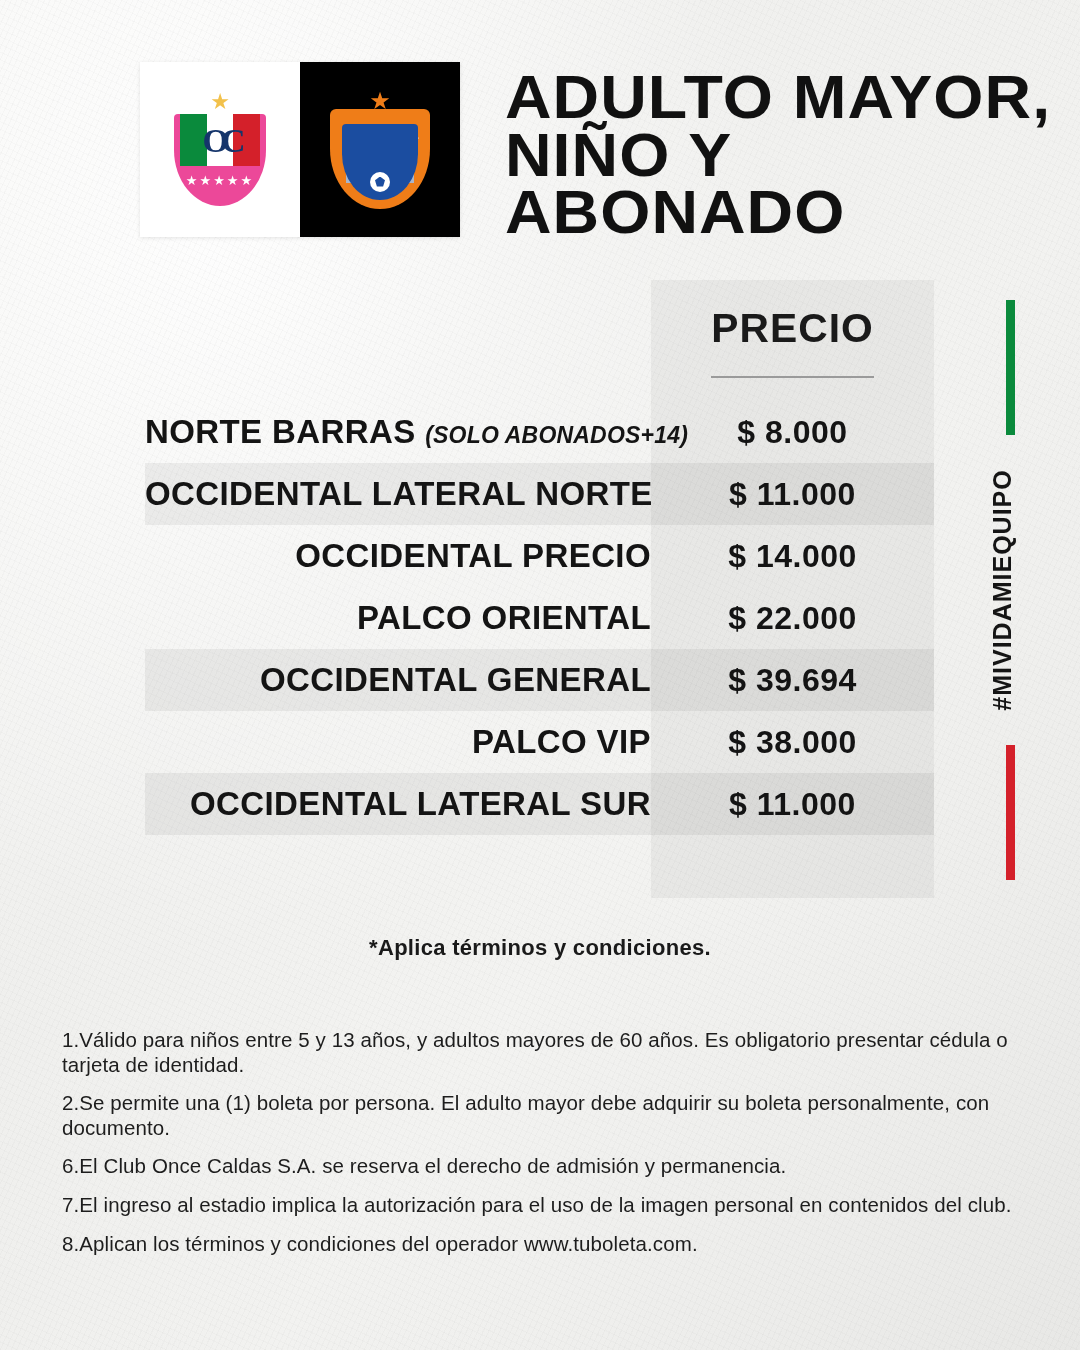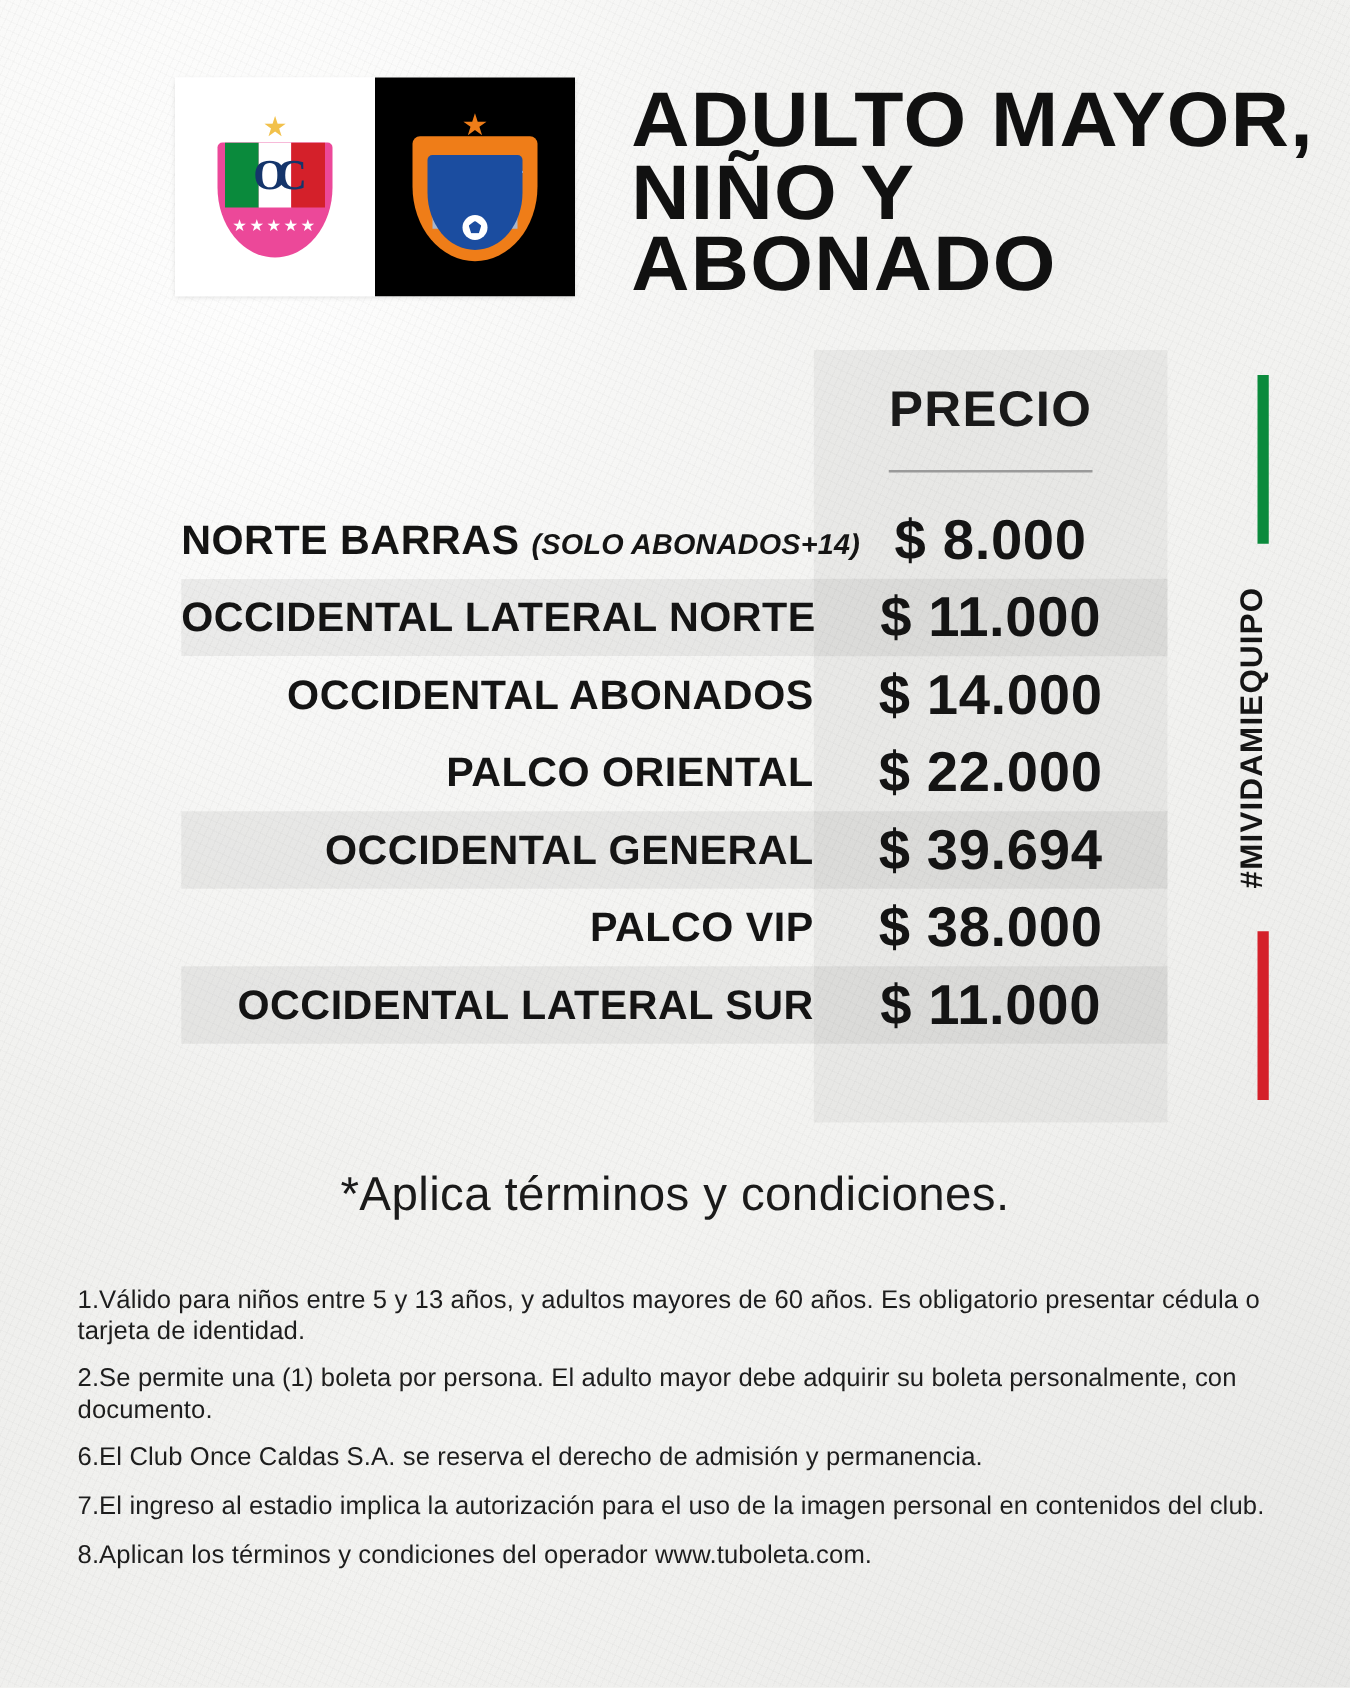--- a/index.html
+++ b/index.html
@@ -275,21 +275,21 @@
   td.zone .note {
     font-size: 23px;
     letter-spacing: 0.2px;
     font-style: italic;
   }
   td.price {
     width: 283px;
     text-align: center;
     font-family: "Liberation Sans Narrow", "Liberation Sans", sans-serif;
     font-weight: bold;
-    font-size: 45px;
+    font-size: 32px;
     color: #141414;
     letter-spacing: 0.5px;
   }
 
   
   .rail {
     position: absolute;
     right: 62px;
     top: 300px;
     width: 12px;
@@ -321,22 +321,22 @@
     color: #151515;
   }
 
   
   .terms {
     position: absolute;
     left: 0; right: 0;
     top: 935px;
     text-align: center;
     font-family: "Liberation Sans Narrow", "Liberation Sans", sans-serif;
-    font-weight: normal;
-    font-size: 38px;
+    font-weight: bold;
+    font-size: 22px;
     color: #1a1a1a;
     letter-spacing: 0.3px;
   }
   .conditions {
     position: absolute;
     left: 62px;
     right: 55px;
     top: 1028px;
   }
   .conditions li {
@@ -407,21 +407,21 @@
       <tbody>
         <tr>
           <td class="zone"><span>NORTE BARRAS</span> <span class="note">(SOLO ABONADOS+14)</span></td>
           <td class="price">$ 8.000</td>
         </tr>
         <tr class="alt">
           <td class="zone"><span>OCCIDENTAL LATERAL NORTE</span></td>
           <td class="price">$ 11.000</td>
         </tr>
         <tr>
-          <td class="zone"><span>OCCIDENTAL ABONADOS</span></td>
+          <td class="zone"><span>OCCIDENTAL PRECIO</span></td>
           <td class="price">$ 14.000</td>
         </tr>
         <tr>
           <td class="zone"><span>PALCO ORIENTAL</span></td>
           <td class="price">$ 22.000</td>
         </tr>
         <tr class="alt">
           <td class="zone"><span>OCCIDENTAL GENERAL</span></td>
           <td class="price">$ 39.694</td>
         </tr>

